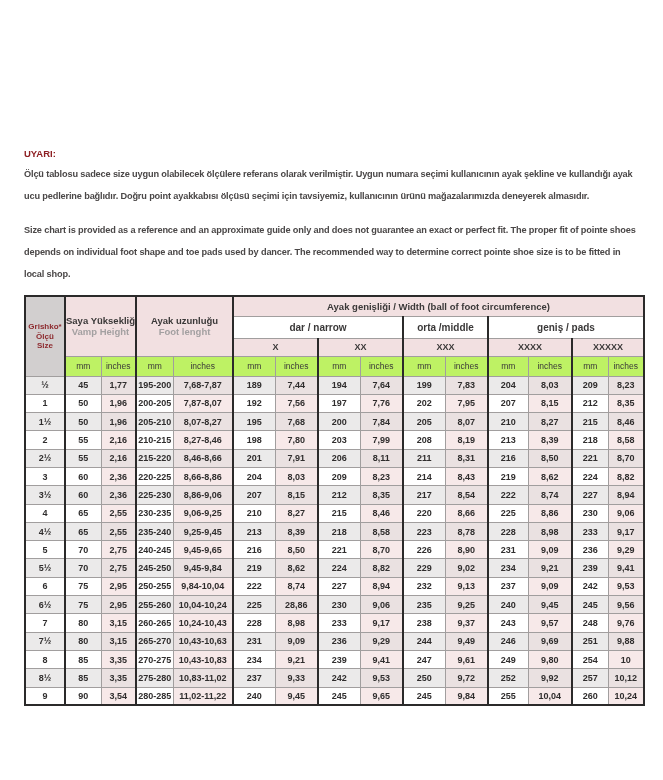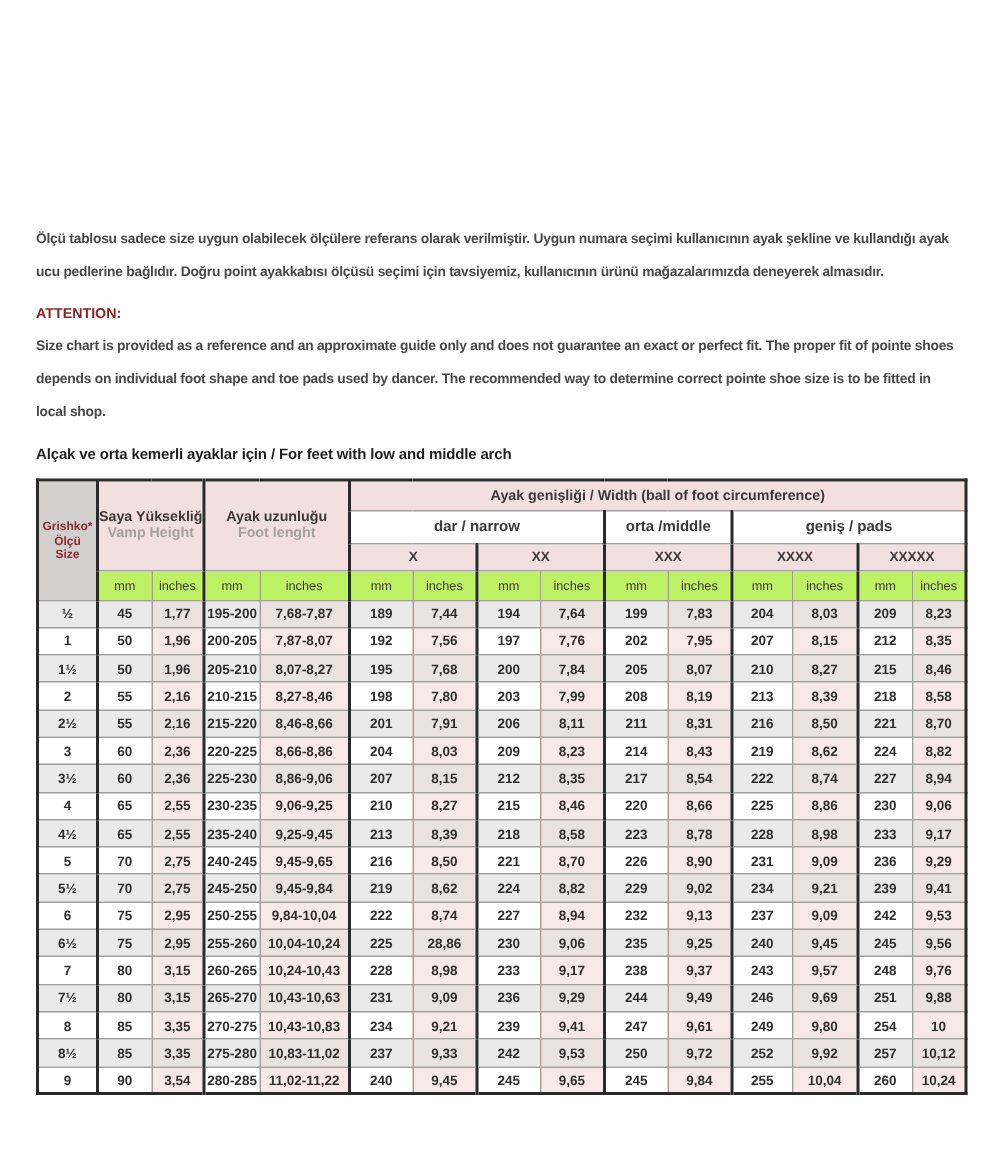--- a/index.html
+++ b/index.html
@@ -42,29 +42,28 @@
   tbody tr:nth-child(even) td { background:#ffffff; }
   tbody tr:nth-child(even) td.in-col { background:#f7e9e9; }
 </style>
 </head>
 <body>
 
 <div class="canvas">
   <div class="content">
 
     <div>
+      <div class="warn-label">UYARI:</div>
       <div class="warn-text">Ölçü tablosu sadece size uygun olabilecek ölçülere referans olarak verilmiştir. Uygun numara seçimi kullanıcının ayak şekline ve kullandığı ayak ucu pedlerine bağlıdır. Doğru point ayakkabısı ölçüsü seçimi için tavsiyemiz, kullanıcının ürünü mağazalarımızda deneyerek almasıdır.</div>
     </div>
 
     <div class="block-gap">
-      <div class="warn-label">ATTENTION:</div>
       <div class="warn-text">Size chart is provided as a reference and an approximate guide only and does not guarantee an exact or perfect fit. The proper fit of pointe shoes depends on  individual foot shape and toe pads used by dancer. The recommended way to determine correct pointe shoe size is to be fitted in local shop.</div>
     </div>
 
-    <div class="arch-heading">Alçak ve orta kemerli ayaklar için / For feet with low and middle arch</div>
 
     <table class="size-table">
       <colgroup>
         <col style="width:40px">
           <col style="width:36px">
           <col style="width:35px">
         <col style="width:37px">
           <col style="width:60px">
         <col style="width:42px">
           <col style="width:43px">

